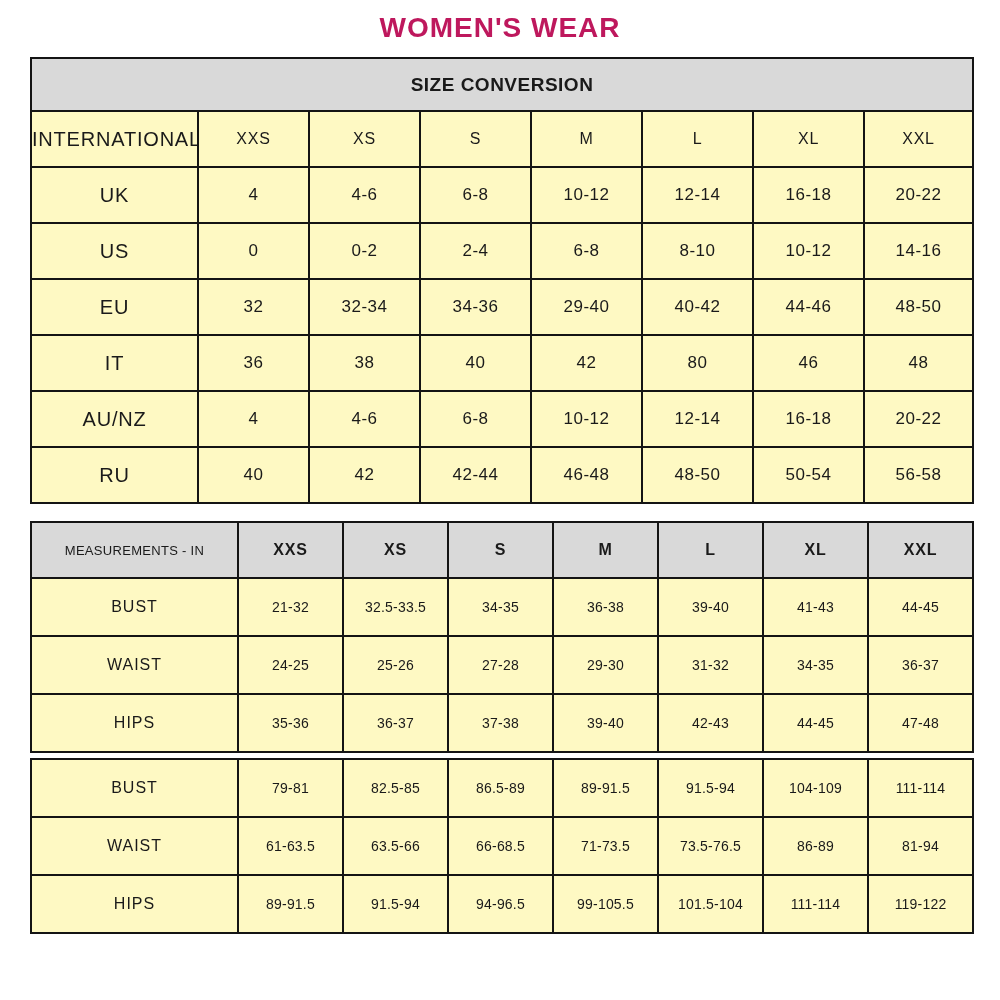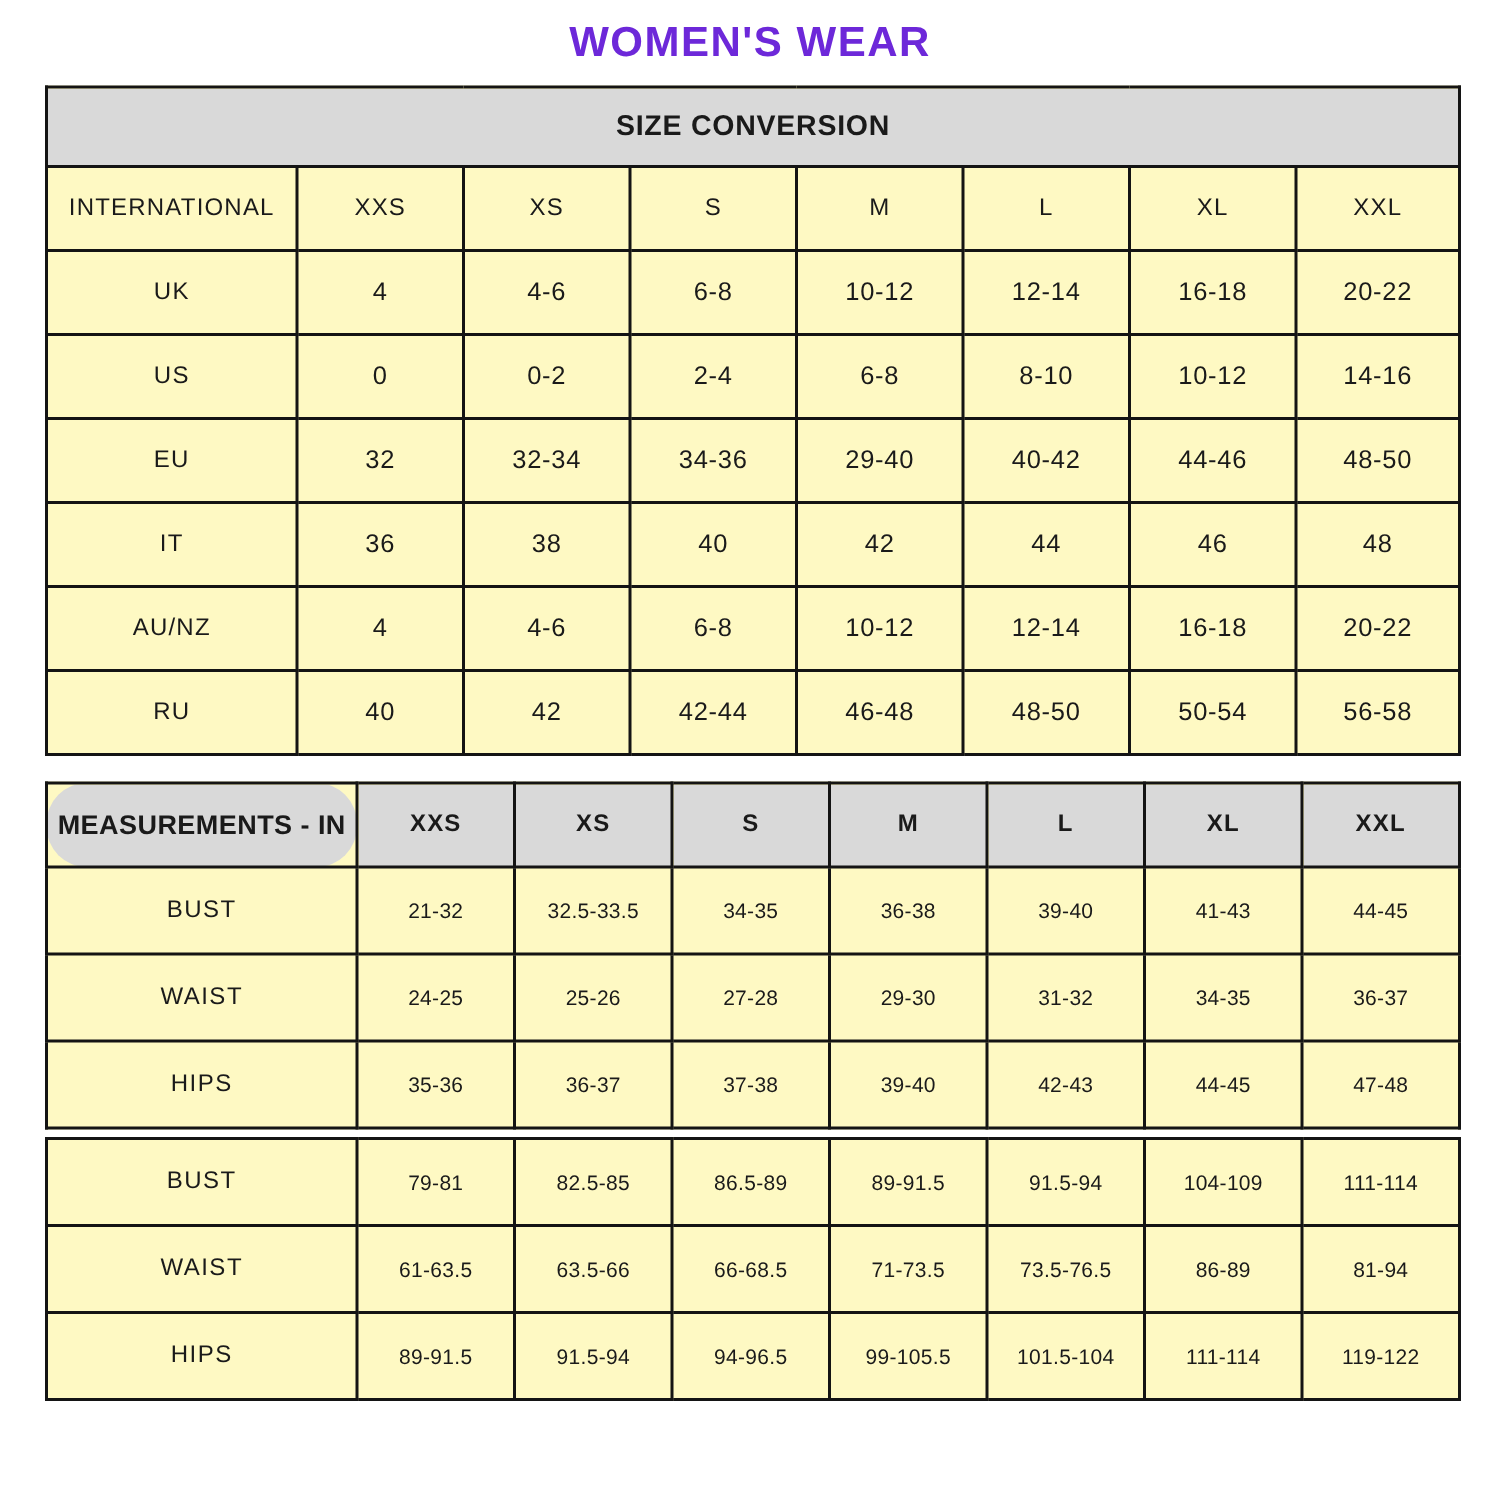--- a/index.html
+++ b/index.html
@@ -7,21 +7,21 @@
     width: 1000px; height: 1000px;
     font-family: "Liberation Sans", sans-serif;
     color: #1a1a1a;
     -webkit-font-smoothing: antialiased;
   }
   .page { position: relative; width: 1000px; height: 1000px; background: #ffffff; overflow: hidden; }
 
   .title {
     position: absolute; top: 12px; left: 0; width: 100%;
     text-align: center; font-size: 28px; font-weight: 700;
-    letter-spacing: 1px; color: #6d28d9;
+    letter-spacing: 1px; color: #be185d;
   }
 
   table.tbl {
     position: absolute; left: 30px; width: 942px;
     border-collapse: collapse; table-layout: fixed;
     background: #fef9c3;
   }
   table.tbl td {
     border: 2px solid #141414;
     text-align: center; vertical-align: middle;
@@ -32,25 +32,25 @@
   #meas-in        { top: 521px; }
   #meas-cm        { top: 758px; }
 
   tr.r53 { height: 53px; }
   tr.r56 { height: 56px; }
   tr.r58 { height: 58px; }
 
   .gray { background: #d9d9d9; }
 
   .band-title { font-size: 19px; font-weight: 700; letter-spacing: 0.5px; }   
-  .sc-label   { font-size: 16px; letter-spacing: 0.8px; }                     
+  .sc-label   { font-size: 20px; letter-spacing: 0.8px; }                     
   .sc-size    { font-size: 16px; letter-spacing: 0.8px; }                     
   .sc-val     { font-size: 17px; letter-spacing: 0.5px; }                     
 
-  .m-title    { font-size: 18px; font-weight: 700; letter-spacing: 0.3px; border-radius: 27px; }   
+  .m-title    { font-size: 13px; font-weight: 400; letter-spacing: 0.3px; }   
   .m-size     { font-size: 16px; font-weight: 700; letter-spacing: 0.8px; }   
   .m-label    { font-size: 16px; letter-spacing: 1px; margin-left: 32px; }                       
   .m-val      { font-size: 14px; letter-spacing: 0.2px; }                     
 </style>
 </head>
 <body>
 
 <div class="page">
 
   <div class="title">WOMEN'S WEAR</div>
@@ -109,21 +109,21 @@
           <td class="sc-val">40-42</td>
           <td class="sc-val">44-46</td>
           <td class="sc-val">48-50</td>
         </tr>
         <tr class="r56">
           <td class="sc-label">IT</td>
           <td class="sc-val">36</td>
           <td class="sc-val">38</td>
           <td class="sc-val">40</td>
           <td class="sc-val">42</td>
-          <td class="sc-val">44</td>
+          <td class="sc-val">80</td>
           <td class="sc-val">46</td>
           <td class="sc-val">48</td>
         </tr>
         <tr class="r56">
           <td class="sc-label">AU/NZ</td>
           <td class="sc-val">4</td>
           <td class="sc-val">4-6</td>
           <td class="sc-val">6-8</td>
           <td class="sc-val">10-12</td>
           <td class="sc-val">12-14</td>

